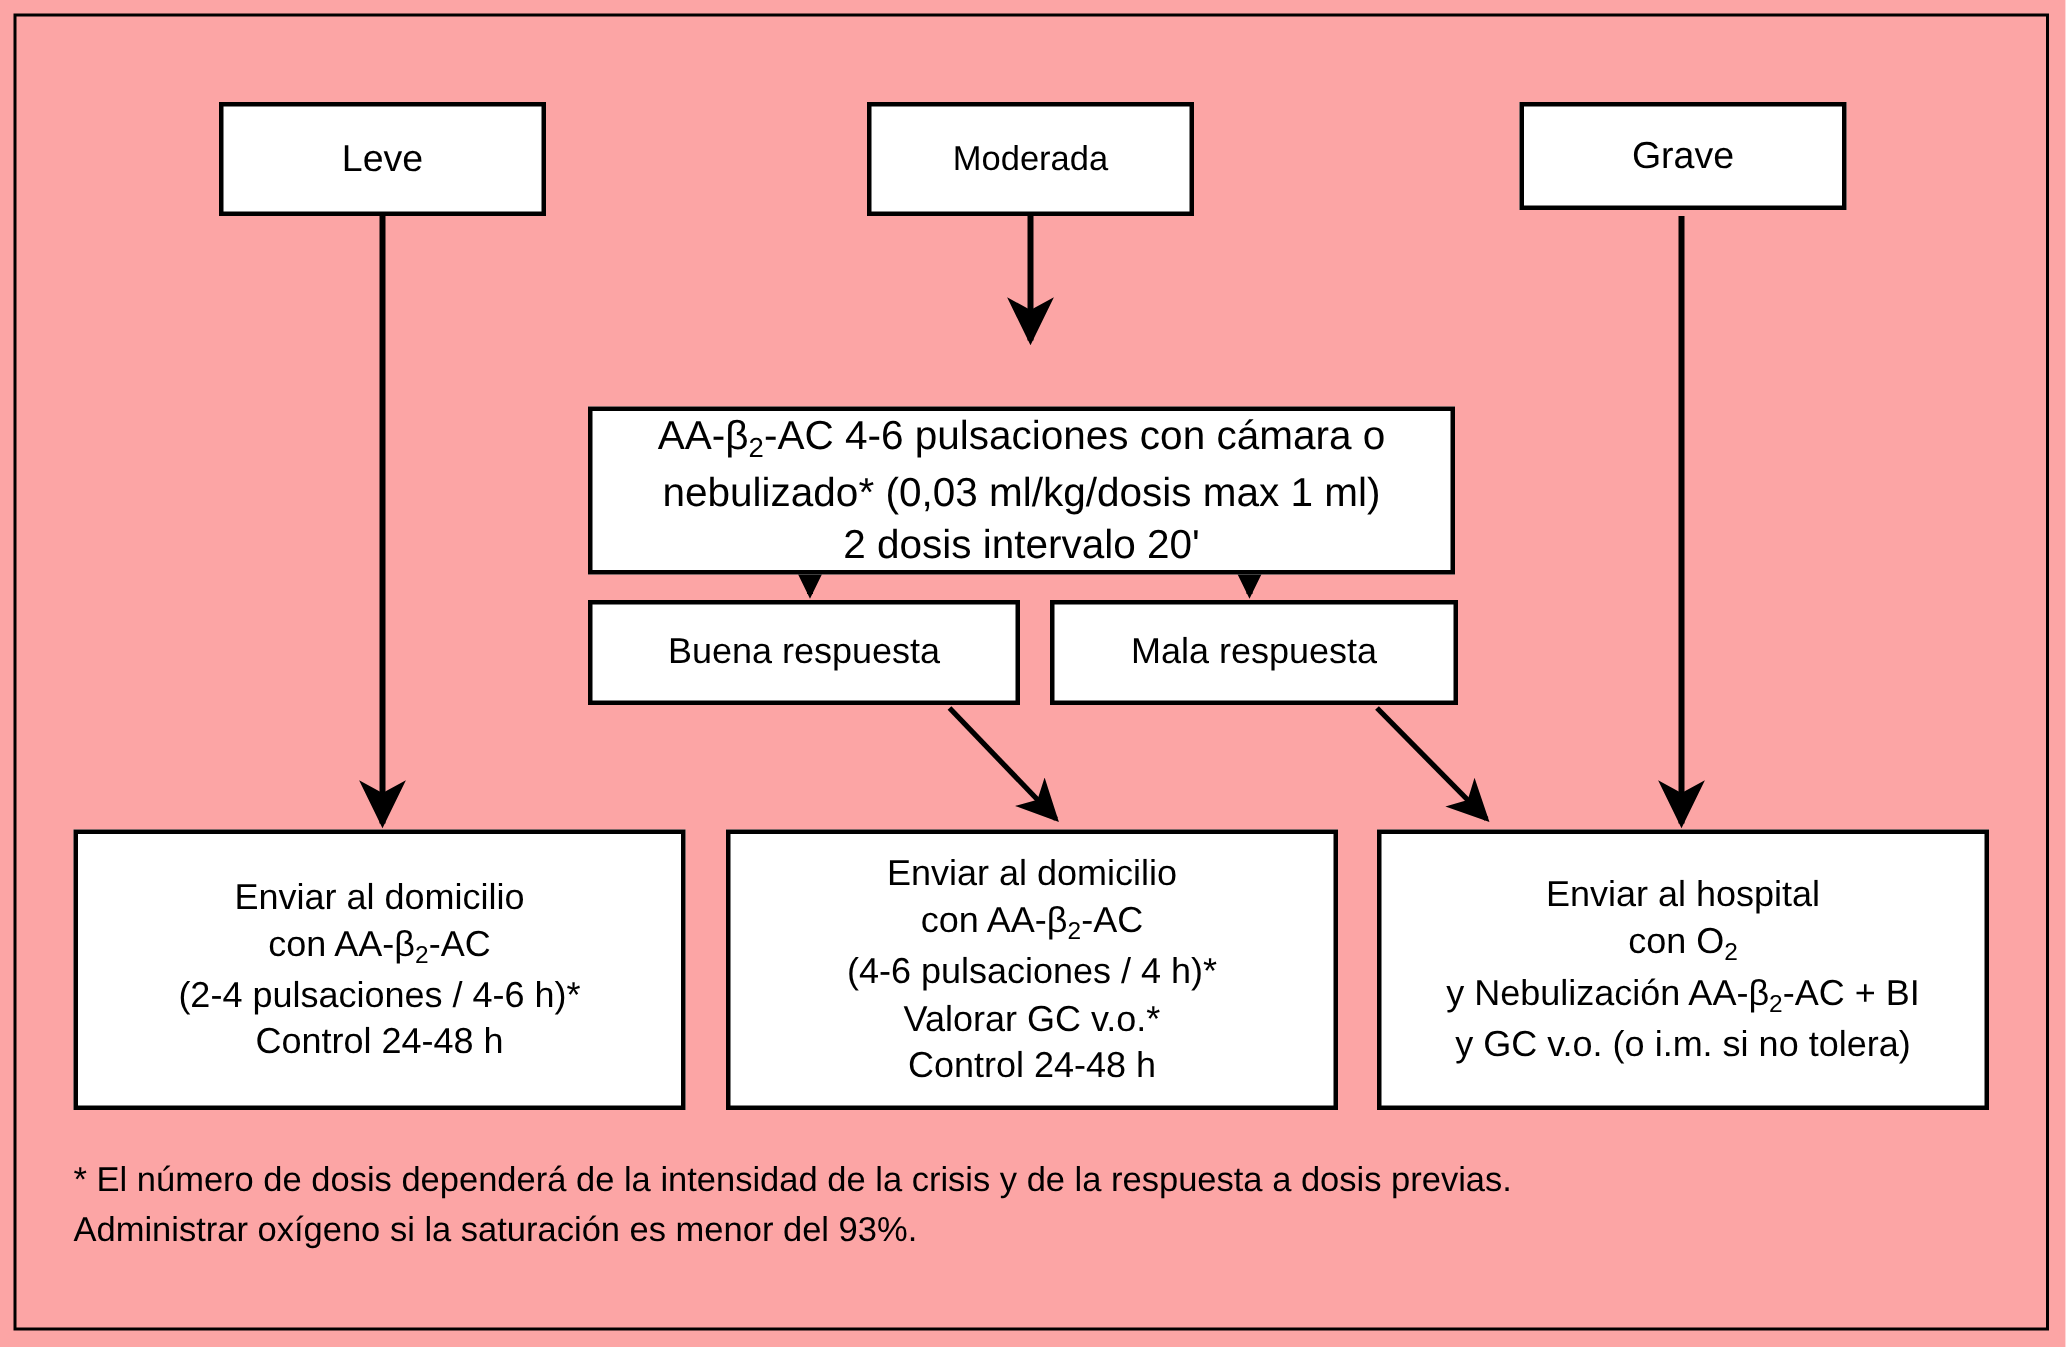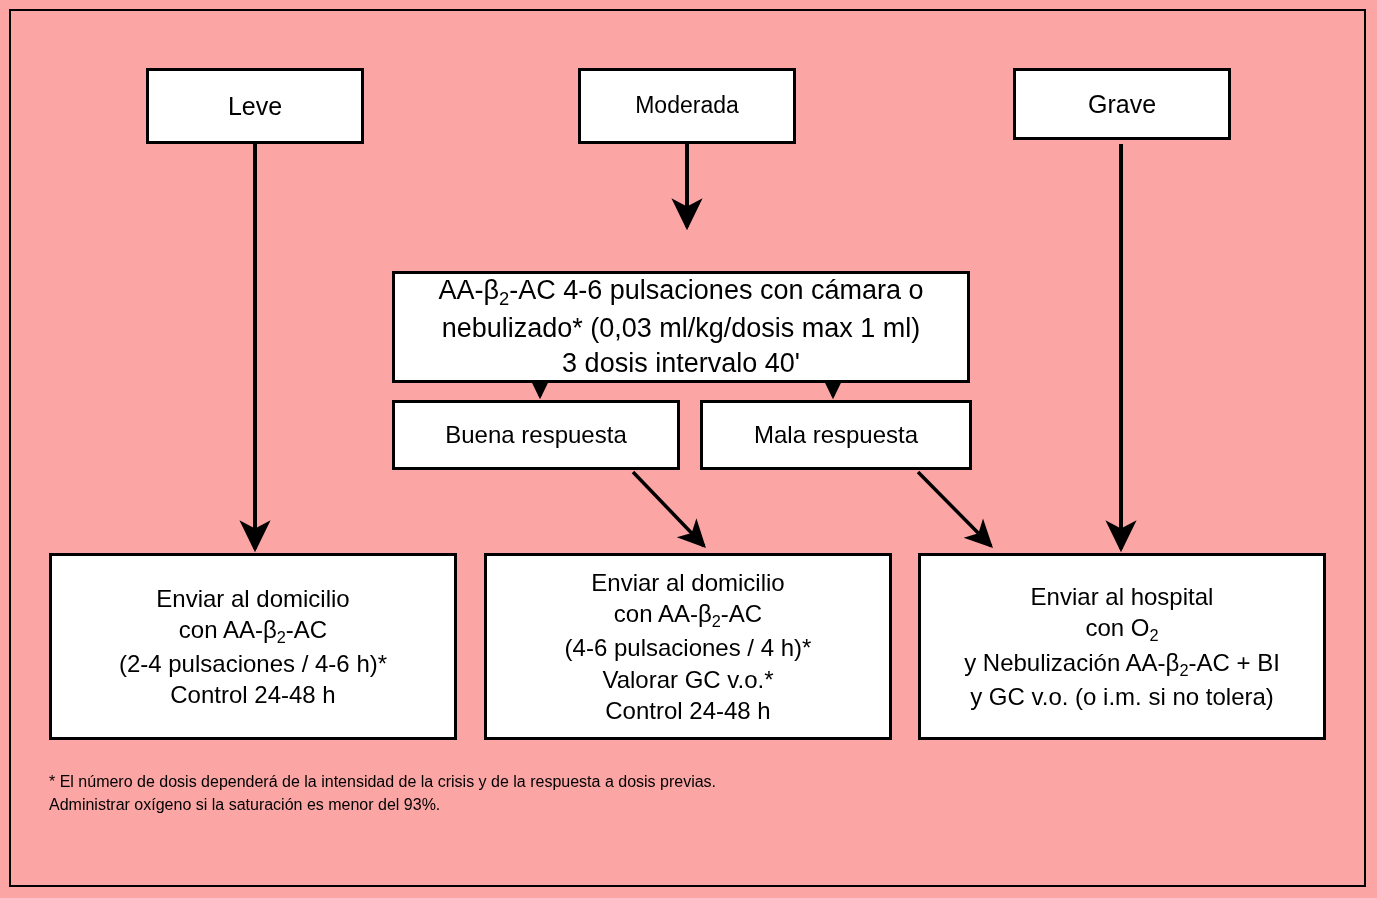--- a/index.html
+++ b/index.html
@@ -66,21 +66,21 @@
   
   #node-out-leve  { left: 49px;  top: 553px; width: 408px; height: 187px; font-size: 24px; }
   #node-out-mod   { left: 484px; top: 553px; width: 408px; height: 187px; font-size: 24px; }
   #node-out-grave { left: 918px; top: 553px; width: 408px; height: 187px; font-size: 24px; }
 
   #footnote {
     position: absolute;
     left: 49px;
     top: 770px;
     width: 1260px;
-    font-size: 16px;
+    font-size: 23px;
     line-height: 1.45;
     color: #000000;
     white-space: pre-line;
     text-align: left;
   }
   sub { font-size: 0.68em; vertical-align: -0.30em; }
 </style>
 </head>
 <body>
 
@@ -116,21 +116,21 @@
 
   <div class="node" id="node-moderada">
     <span class="txt">Moderada</span>
   </div>
 
   <div class="node" id="node-grave">
     <span class="txt">Grave</span>
   </div>
 
   <div class="node" id="node-treatment">
-    <span class="txt"><span>AA-β</span><sub>2</sub><span>-AC 4-6 pulsaciones con cámara o</span><br><span>nebulizado* (0,03 ml/kg/dosis max 1 ml)</span><br><span>3 dosis intervalo 40'</span></span>
+    <span class="txt"><span>AA-β</span><sub>2</sub><span>-AC 4-6 pulsaciones con cámara o</span><br><span>nebulizado* (0,03 ml/kg/dosis max 1 ml)</span><br><span>2 dosis intervalo 20'</span></span>
   </div>
 
   <div class="node" id="node-buena">
     <span class="txt">Buena respuesta</span>
   </div>
 
   <div class="node" id="node-mala">
     <span class="txt">Mala respuesta</span>
   </div>
 

